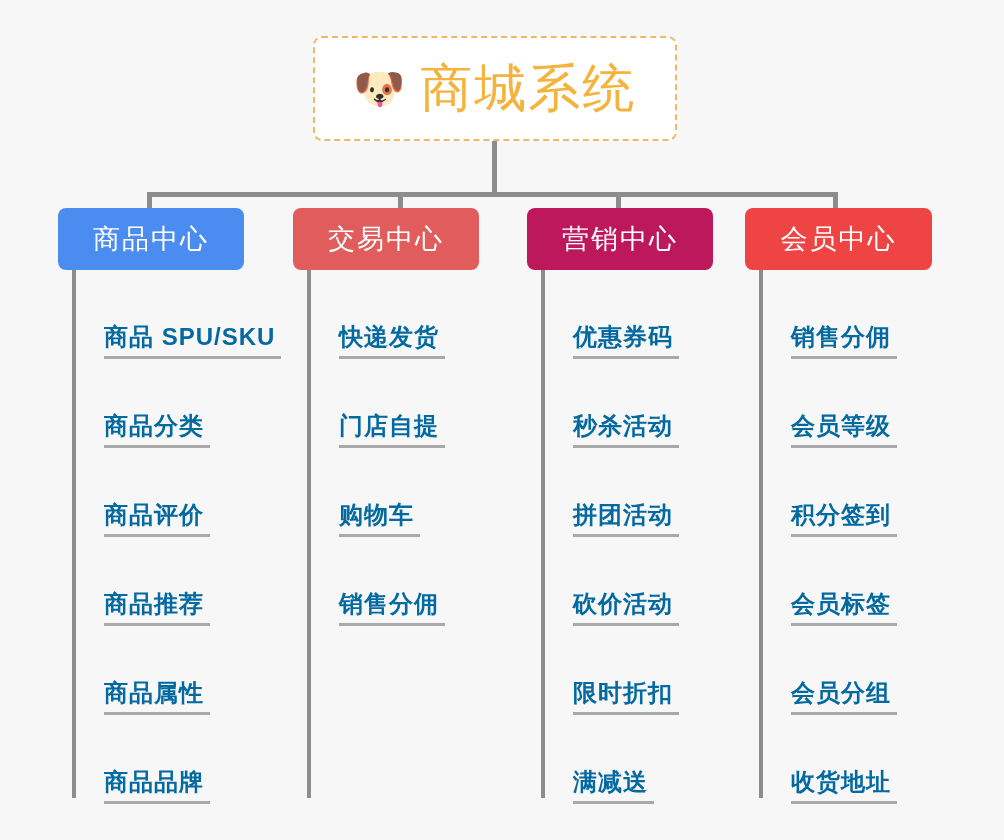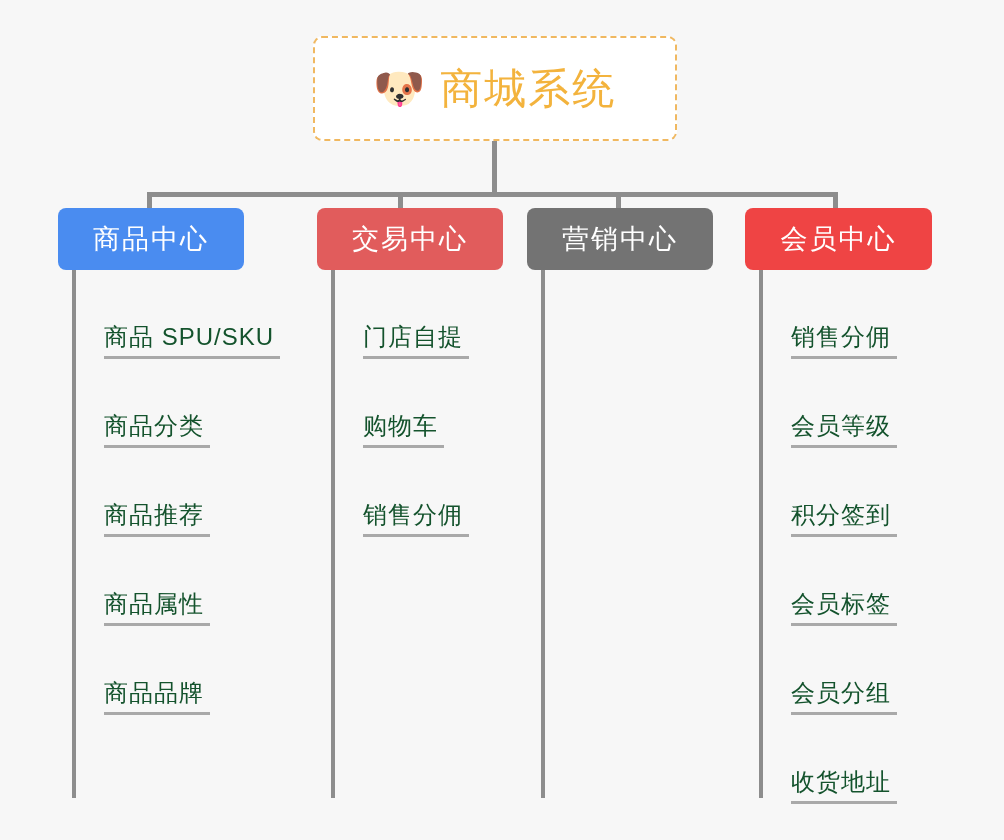--- a/index.html
+++ b/index.html
@@ -39,21 +39,21 @@
     justify-content: center;
     gap: 14px;
   }
   .root-icon {
     font-size: 42px;
     line-height: 1;
     display: block;
     filter: saturate(1.25);
   }
   .root-title {
-    font-size: 42px;
+    font-size: 52px;
     color: #f3b33d;
     letter-spacing: 2px;
     white-space: nowrap;
     font-weight: 400;
   }
 
   
   .conn {
     position: absolute;
     background: #8d8d8d;
@@ -106,26 +106,27 @@
   .leaf {
     position: relative;
     height: 89px;
     box-sizing: border-box;
     display: flex;
     align-items: flex-end;
     padding-left: 46px;
   }
   .leaf-text {
     font-size: 24px;
-    color: #14532d;
+    color: #0369a1;
     line-height: 1.1;
     padding: 0 6px 6px 0;
     border-bottom: 3px solid #a9a9a9;
     white-space: nowrap;
     letter-spacing: 1px;
+    font-weight: bold;
   }
 </style>
 </head>
 <body style="background: rgb(247, 247, 247);">
 
 <div id="mindmap">
 
   <div class="root-node" style="border-color: rgb(240, 184, 96); background: rgb(255, 255, 255);">
     <span class="root-icon">🐶</span>
     <span class="root-title" style="color: rgb(243, 179, 61);">商城系统</span>
@@ -144,54 +145,80 @@
     </div>
     <div class="col-spine" style="height: 528px;"></div>
     <div class="col-items">
       <div class="leaf">
           <span class="leaf-text">商品 SPU/SKU</span>
         </div>
       <div class="leaf">
           <span class="leaf-text">商品分类</span>
         </div>
       <div class="leaf">
+          <span class="leaf-text">商品评价</span>
+        </div>
+      <div class="leaf">
           <span class="leaf-text">商品推荐</span>
         </div>
       <div class="leaf">
           <span class="leaf-text">商品属性</span>
         </div>
       <div class="leaf">
           <span class="leaf-text">商品品牌</span>
         </div>
     </div>
   </div>
 
-  <div class="column" id="col-1" style="left:317px; width:186px;">
+  <div class="column" id="col-1" style="left:293px; width:186px;">
     <div class="col-header" style="background: rgb(225, 92, 92);">
       <span>交易中心</span>
     </div>
     <div class="col-spine" style="height: 528px;"></div>
     <div class="col-items">
       <div class="leaf">
+          <span class="leaf-text">快递发货</span>
+        </div>
+      <div class="leaf">
           <span class="leaf-text">门店自提</span>
         </div>
       <div class="leaf">
           <span class="leaf-text">购物车</span>
         </div>
       <div class="leaf">
           <span class="leaf-text">销售分佣</span>
         </div>
     </div>
   </div>
 
   <div class="column" id="col-2" style="left:527px; width:186px;">
-    <div class="col-header" style="background: #737373;">
+    <div class="col-header" style="background: #be185d;">
       <span>营销中心</span>
     </div>
     <div class="col-spine" style="height: 528px;"></div>
+    <div class="col-items">
+      <div class="leaf">
+          <span class="leaf-text">优惠券码</span>
+        </div>
+      <div class="leaf">
+          <span class="leaf-text">秒杀活动</span>
+        </div>
+      <div class="leaf">
+          <span class="leaf-text">拼团活动</span>
+        </div>
+      <div class="leaf">
+          <span class="leaf-text">砍价活动</span>
+        </div>
+      <div class="leaf">
+          <span class="leaf-text">限时折扣</span>
+        </div>
+      <div class="leaf">
+          <span class="leaf-text">满减送</span>
+        </div>
+    </div>
   </div>
 
   <div class="column" id="col-3" style="left:745px; width:187px;">
     <div class="col-header" style="background: #ef4444;">
       <span>会员中心</span>
     </div>
     <div class="col-spine" style="height: 528px;"></div>
     <div class="col-items">
       <div class="leaf">
           <span class="leaf-text">销售分佣</span>

